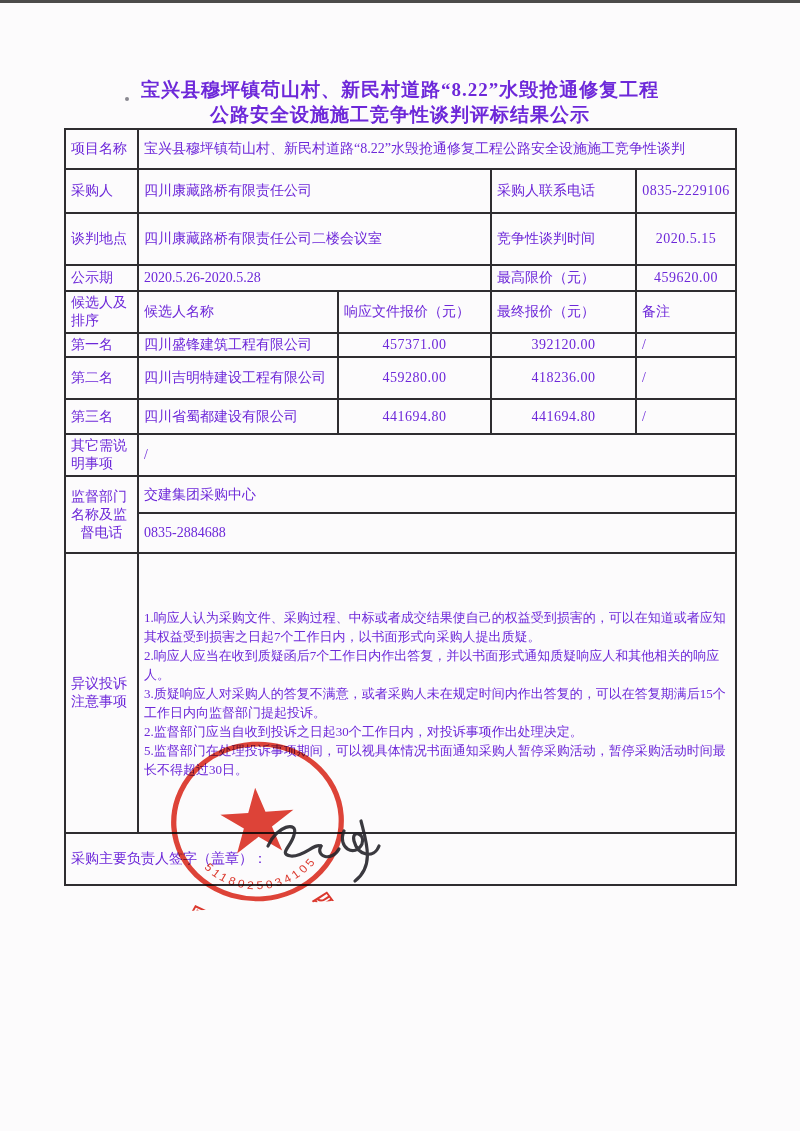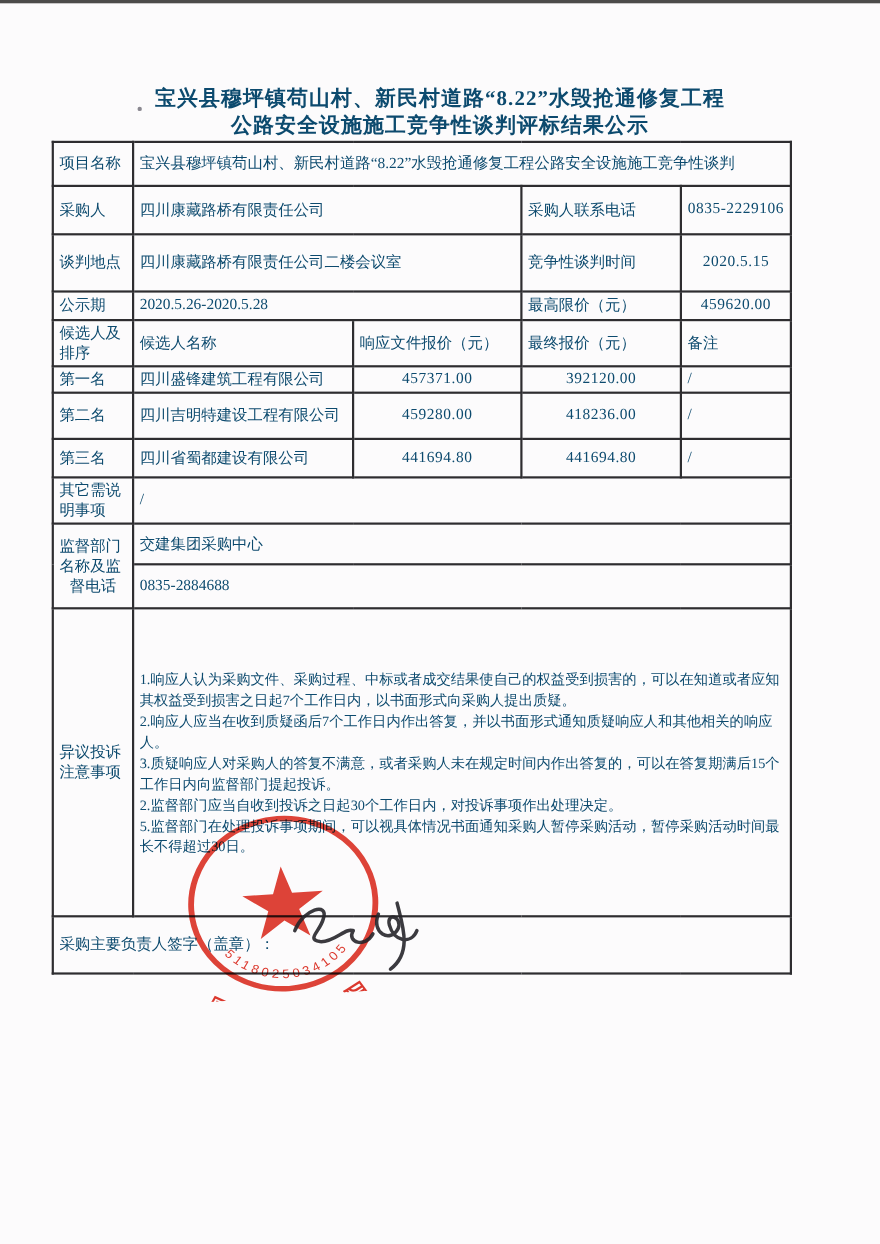--- a/index.html
+++ b/index.html
@@ -1,36 +1,36 @@
 <!DOCTYPE html>
 <html><head>
 <meta charset="utf-8">
 <style>
   html,body { margin:0; padding:0; background:#e8e8e8; }
   .page {
     position:relative; width:800px; height:1131px; margin:0 auto;
     background:#fcfbfc;
     font-family:"Liberation Serif","DejaVu Serif",serif;
-    color:#0c4a6e; overflow:hidden;
+    color:#6d28d9; overflow:hidden;
   }
   .scan-top-edge {
     position:absolute; top:0; left:0; width:100%; height:3px;
     background:#4c4b4a;
   }
   .doc-title {
     position:absolute; top:77px; left:0; width:100%;
     text-align:center; font-size:19px; font-weight:bold;
     line-height:25px; letter-spacing:1px;
   }
   .title-dot {
     position:absolute; top:97px; left:125px; width:4px; height:4px;
     background:#8a8890; border-radius:50%;
   }
   table.doc-table {
-    position:absolute; left:47px; top:128px;
+    position:absolute; left:64px; top:128px;
     border-collapse:collapse; table-layout:fixed; width:671px;
     font-size:14px;
   }
   .doc-table td {
     border:2px solid #2e2d30; vertical-align:middle;
     padding:2px 5px; overflow:hidden;
   }
   .lab { text-align:left; }
   .ctr { text-align:left; }
   .lft { text-align:left; padding-left:7px; }

